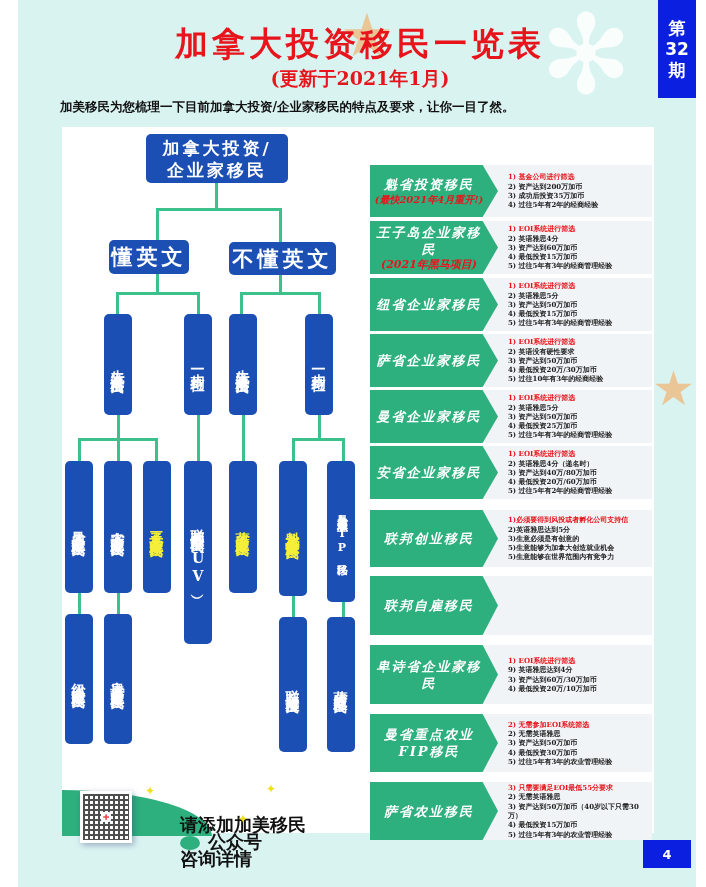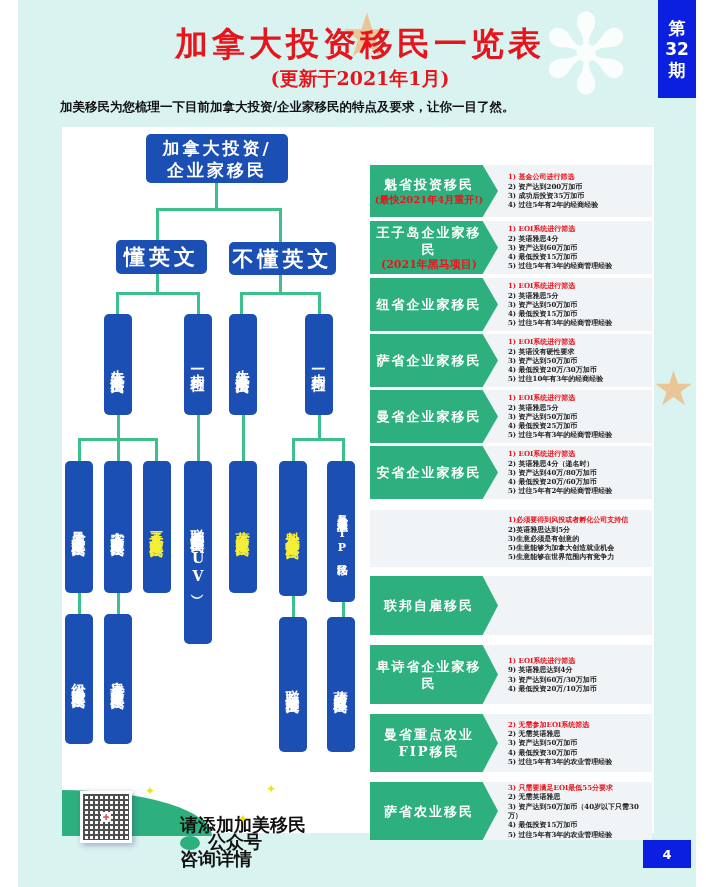--- a/index.html
+++ b/index.html
@@ -74,21 +74,21 @@
   
   .row {
     position: absolute; left: 370px; width: 282px;
     background: #f0f4f6;
   }
   .arrow {
     position: absolute; left: 0; top: 0; height: 100%; width: 128px;
     background: #2db07e;
     clip-path: polygon(0 0, 88% 0, 100% 50%, 88% 100%, 0 100%);
     display: flex; flex-direction: column; align-items: center; justify-content: center;
-    color: #fff; text-align: center; padding-right: 10px;
+    color: #fff; text-align: center; padding-right: 10px; font-style: italic;
   }
   .arrow .nm { font-size: 13px; letter-spacing: 2px; font-weight: bold; line-height: 17px; }
   .arrow .note { font-size: 10px; font-weight: bold; color: #e8141c; line-height: 13px; }
   .reqs {
     position: absolute; left: 138px; top: 0; height: 100%; width: 142px;
     display: flex; flex-direction: column; justify-content: center;
     font-size: 7px; line-height: 9.3px; font-weight: bold; color: #222;
   }
   .reqs .hl { color: #e8141c; }
   
@@ -150,21 +150,21 @@
   <div class="node root" style="left:146px;top:134px;width:142px;height:49px;flex-direction:column;">
     <span>加拿大投资/</span>
     <span>企业家移民</span>
   </div>
 
   <div class="line" style="left:215px;top:183px;width:3px;height:27px;"></div>
   <div class="line" style="left:156px;top:208px;width:125px;height:3px;"></div>
   <div class="line" style="left:156px;top:208px;width:3px;height:33px;"></div>
   <div class="line" style="left:279px;top:208px;width:3px;height:34px;"></div>
 
-  <div class="node lvl1" style="left:116px;top:240px;width:91px;height:34px;">懂英文</div>
+  <div class="node lvl1" style="left:109px;top:240px;width:80px;height:34px;">懂英文</div>
   <div class="node lvl1" style="left:229px;top:242px;width:107px;height:33px;">不懂英文</div>
 
   <div class="line" style="left:156px;top:274px;width:3px;height:20px;"></div>
   <div class="line" style="left:116px;top:292px;width:84px;height:3px;"></div>
   <div class="line" style="left:116px;top:292px;width:3px;height:25px;"></div>
   <div class="line" style="left:197px;top:292px;width:3px;height:25px;"></div>
 
   <div class="line" style="left:279px;top:275px;width:3px;height:19px;"></div>
   <div class="line" style="left:240px;top:292px;width:80px;height:3px;"></div>
   <div class="line" style="left:240px;top:292px;width:3px;height:25px;"></div>
@@ -280,20 +280,23 @@
     <div class="reqs">
       <span class="hl">1) EOI系统进行筛选</span>
       <span>2) 英语雅思4分（递名时）</span>
       <span>3) 资产达到40万/80万加币</span>
       <span>4) 最低投资20万/60万加币</span>
       <span>5) 过往5年有2年的经商管理经验</span>
     </div>
   </div>
 
   <div class="row" style="top:510px;height:57px;">
+    <div class="arrow">
+      <span class="nm">联邦创业移民</span>
+    </div>
     <div class="reqs">
       <span class="hl">1)必须要得到风投或者孵化公司支持信</span>
       <span>2)英语雅思达到5分</span>
       <span>3)生意必须是有创意的</span>
       <span>5)生意能够为加拿大创造就业机会</span>
       <span>5)生意能够在世界范围内有竞争力</span>
     </div>
   </div>
 
   <div class="row" style="top:576px;height:59px;">

